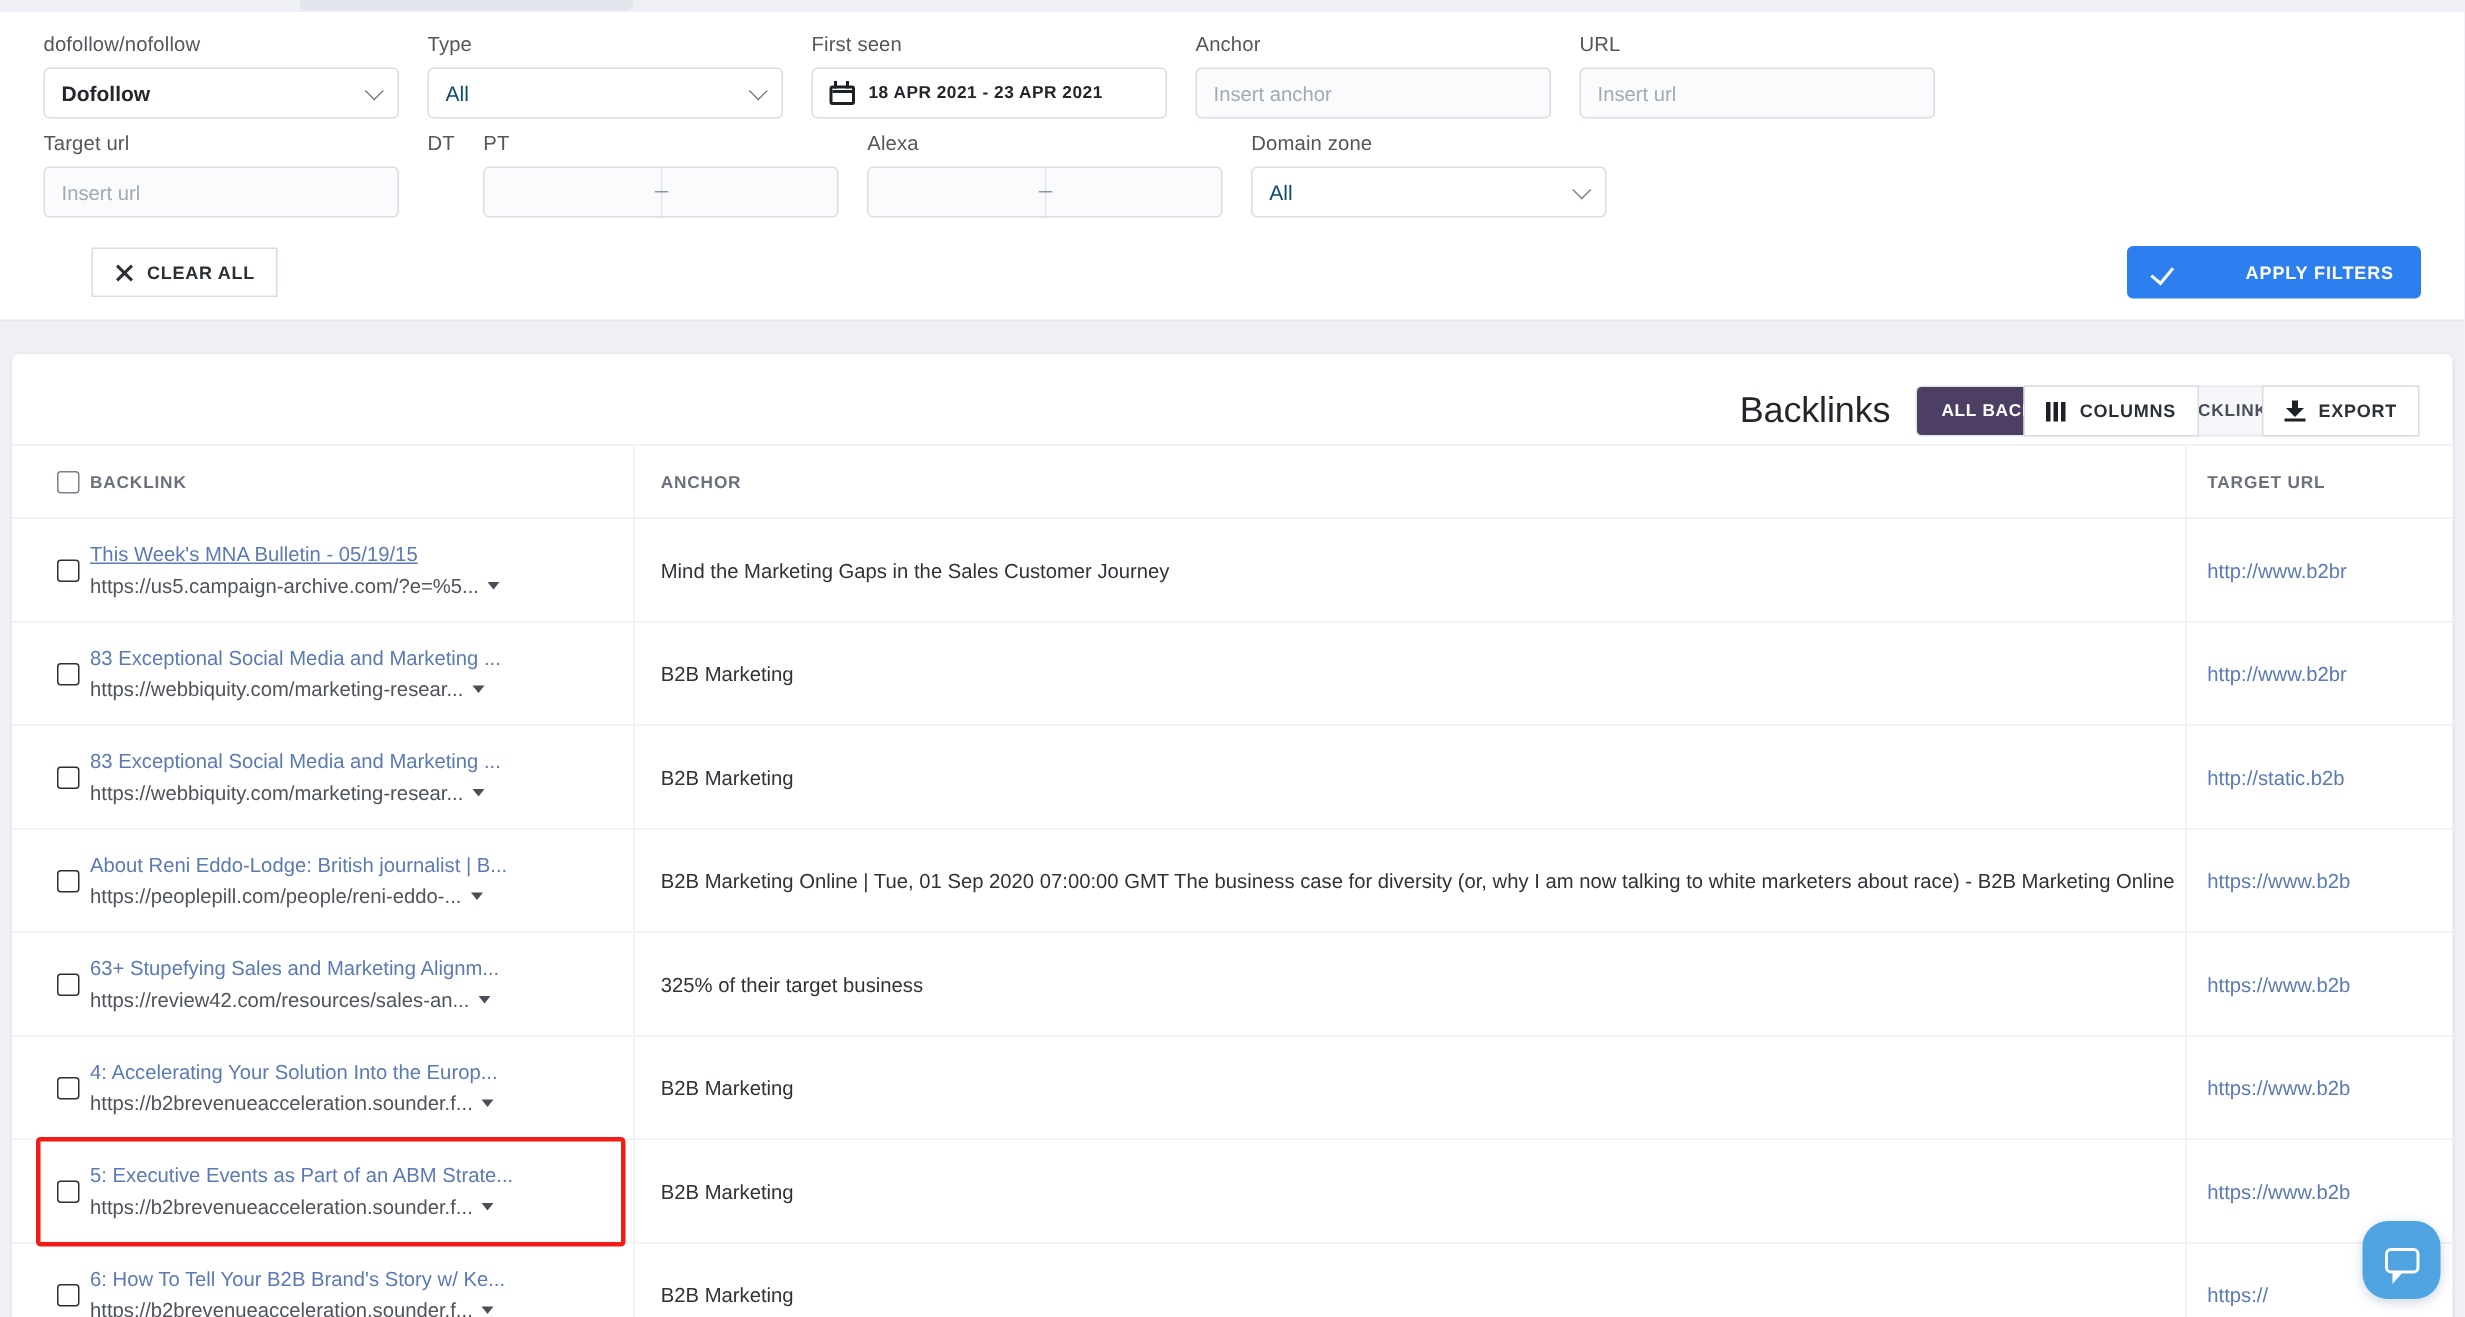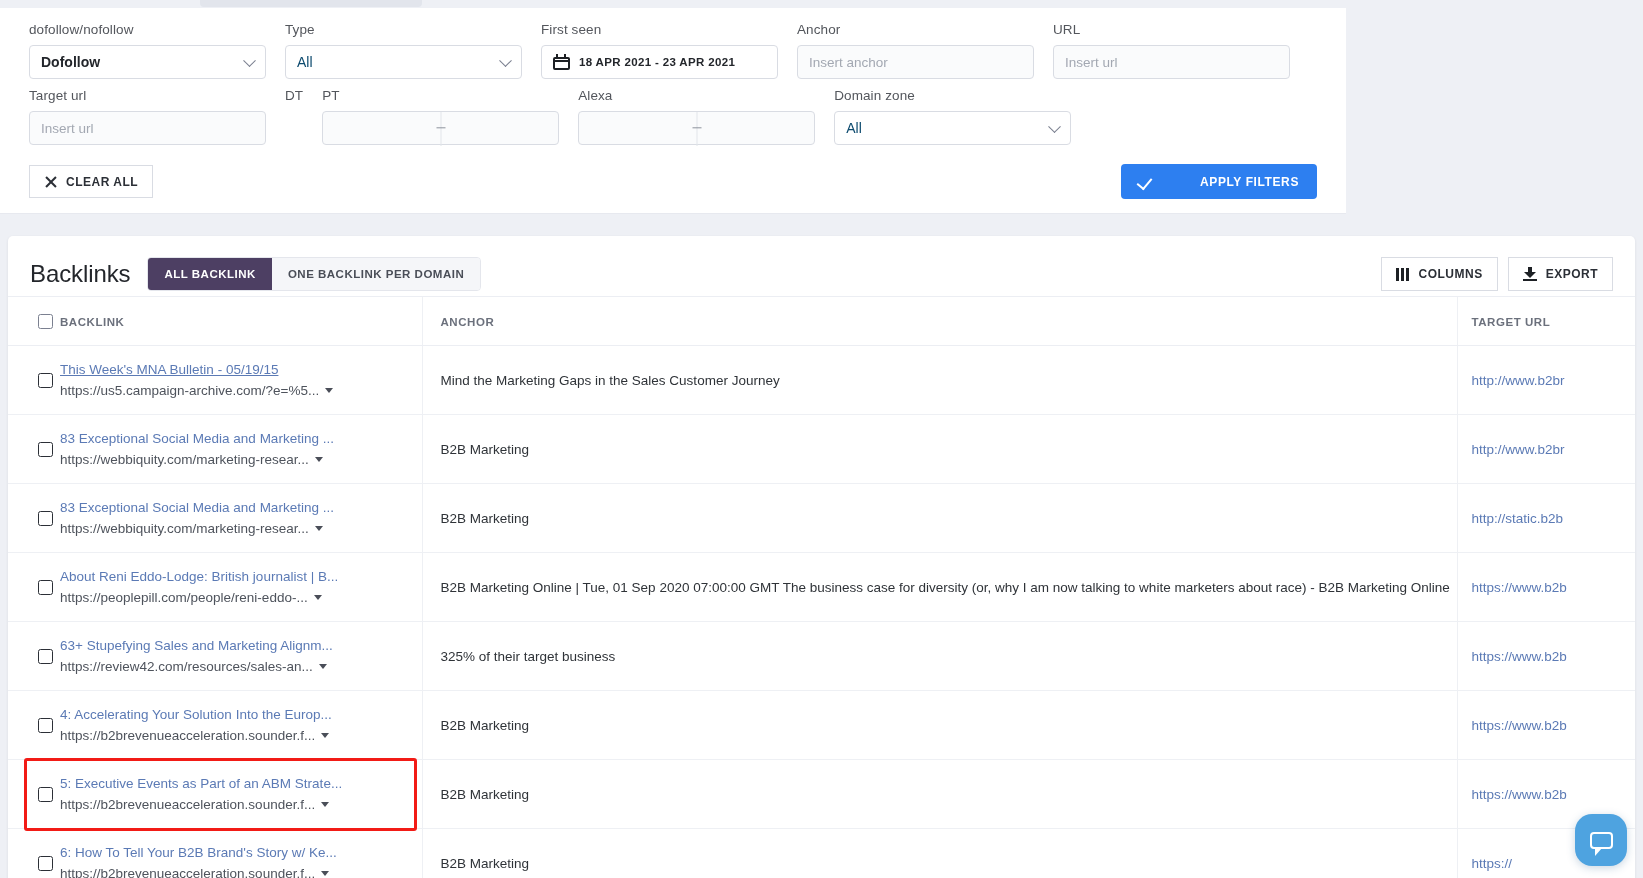--- a/index.html
+++ b/index.html
@@ -34,21 +34,21 @@
     width: 222px;
     height: 7px;
     background: #e2e5ec;
     border-radius: 0 0 4px 4px;
   }
 
   
   .filter-panel {
     position: absolute;
     top: 8px; left: 0;
-    width: 1346px;
+    width: 1643px;
     height: 206px;
     background: #ffffff;
     border-bottom: 1px solid #e7e9ef;
   }
 
   .filter-row {
     position: absolute;
     display: flex;
   }
   .filter-row.r1 { top: 14px; left: 29px; }
@@ -167,20 +167,21 @@
     background: #fff;
     display: inline-flex;
     align-items: center;
     gap: 9px;
     padding: 0 14px;
     font-size: 12px;
     font-weight: 700;
     letter-spacing: .5px;
     color: #2b2f36;
     cursor: pointer;
+    margin-left: 32px;
   }
 
   .clear-all {
     position: absolute;
     left: 29px;
     top: 157px;
     height: 33px;
   }
   .x-icon {
     position: relative; width: 13px; height: 13px; flex: 0 0 auto;
@@ -231,20 +232,21 @@
     box-shadow: 0 1px 3px rgba(30,35,50,.09);
     overflow: hidden;
   }
 
   .card-head {
     height: 60px;
     display: flex;
     align-items: center;
     padding: 16px 24px 0 22px;
     position: relative;
+    justify-content: flex-end;
   }
   .card-title {
     font-size: 24px;
     color: #23262b;
     font-weight: 400;
     margin-right: 17px;
     letter-spacing: -.1px;
   }
 
   .seg {

